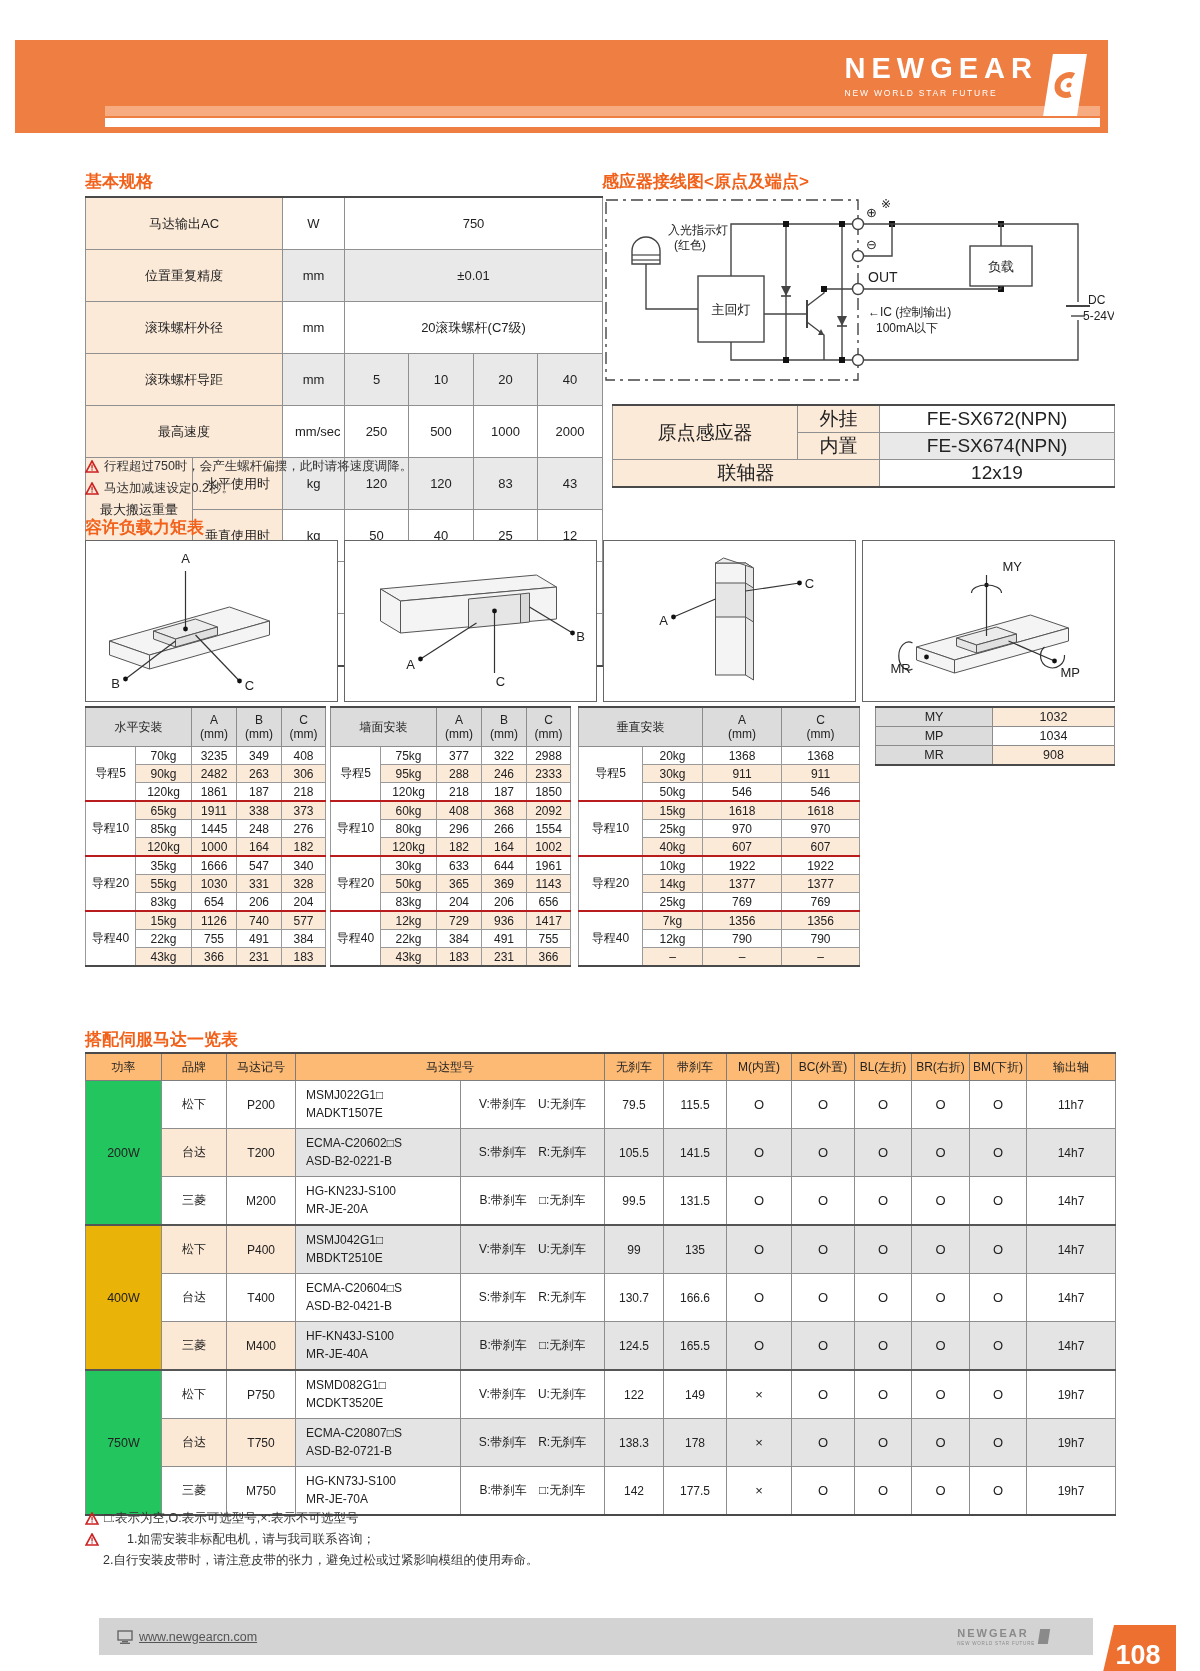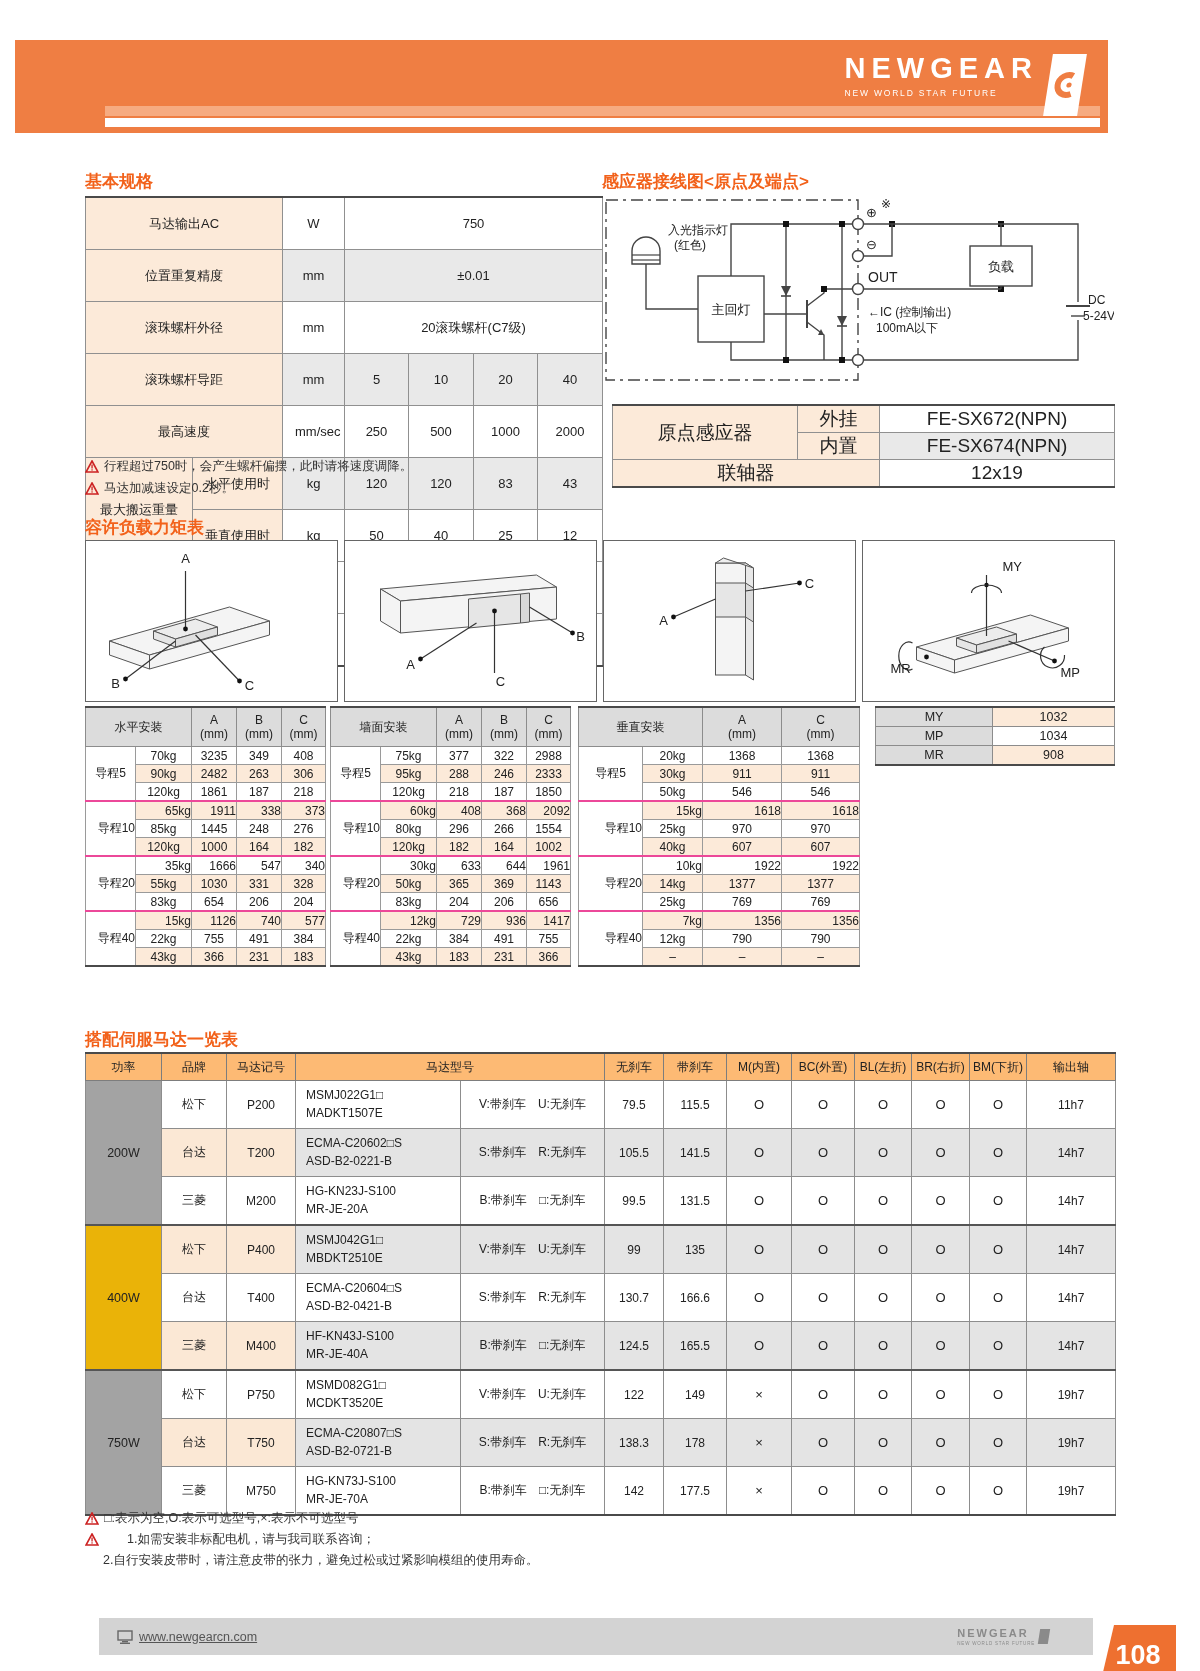--- a/index.html
+++ b/index.html
@@ -33,31 +33,31 @@
   
   .dboxes{position:absolute;left:85px;top:540px;width:1030px;display:flex;gap:6px;}
   .dbox{flex:1;height:160px;border:1px solid #666;background:#fff;}
   
   .mt{position:absolute;border-collapse:collapse;table-layout:fixed;font-size:12px;border-top:2px solid #4a4a4a;border-bottom:2px solid #4a4a4a;}
   .mt th{background:#dcdcdc;font-weight:normal;font-size:12px;line-height:1.2;height:38px;border:1px solid #8c8c8c;padding:0;}
   .mt td{border:1px solid #9a9a9a;height:17px;text-align:center;padding:0;}
   .mt td.lead{background:#fff;}
   .mt tr.alt td{background:#fcead9;}
   .mt tr.alt td.lead{background:#fff;}
-  .mt tr.gs td{border-top:2px solid #ec4899;text-align:right;}
+  .mt tr.gs td{border-top:2px solid #b91c1c;}
   .t-my{position:absolute;left:875px;top:706px;width:239px;border-collapse:collapse;table-layout:fixed;font-size:12.5px;border-top:2px solid #4a4a4a;border-bottom:2px solid #4a4a4a;}
   .t-my td{border:1px solid #8c8c8c;height:18px;text-align:center;padding:0;}
   .t-my .myl{background:#dcdcdc;}
   .t-my .beige{background:#fcead9;}
   
   .t-servo{position:absolute;left:85px;top:1052px;width:1030px;border-collapse:collapse;table-layout:fixed;font-size:12px;border-top:2px solid #4a4a4a;border-bottom:2px solid #4a4a4a;}
   .t-servo th{background:#fdba74;font-weight:normal;height:26px;border:1px solid #7d7d7d;padding:0;font-size:12px;}
   .t-servo td{border:1px solid #8d8d8d;height:47px;text-align:center;padding:0;}
   .t-servo td.model{text-align:left;padding-left:10px;font-size:12px;line-height:1.45;}
-  .t-servo td.power{background:#a3a3a3;font-size:12.5px;}
+  .t-servo td.power{background:#22c55e;font-size:12.5px;}
   .t-servo .bsep{margin-left:12px;}
   .t-servo tr.alt td{background:#e4e4e4;}
   .t-servo tr.alt td.bcell{background:#fbe8d5;}
   .t-servo tr.alt td.power{background:#eab308;}
   .t-servo tr.gs td{border-top:2px solid #555;}
   .t-servo .mark{font-size:13px;}
   
   .fbar{position:absolute;left:99px;top:1618px;width:994px;height:37px;background:#d3d3d3;display:flex;align-items:center;}
   .fsite{display:flex;align-items:center;gap:6px;margin-left:18px;color:#555;font-size:12.5px;}
   .fsite a{color:#555;text-decoration:underline;}

